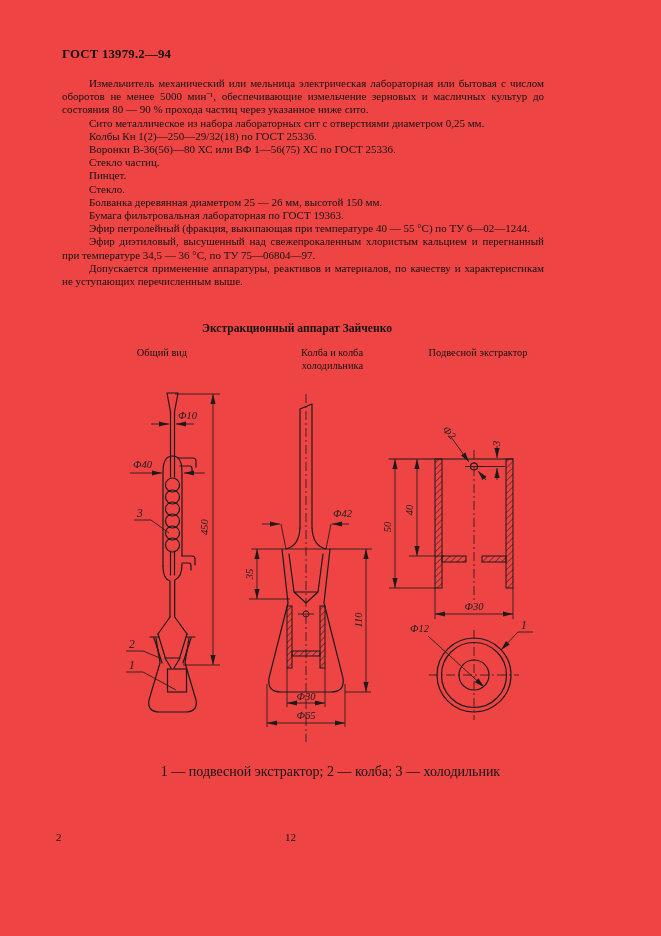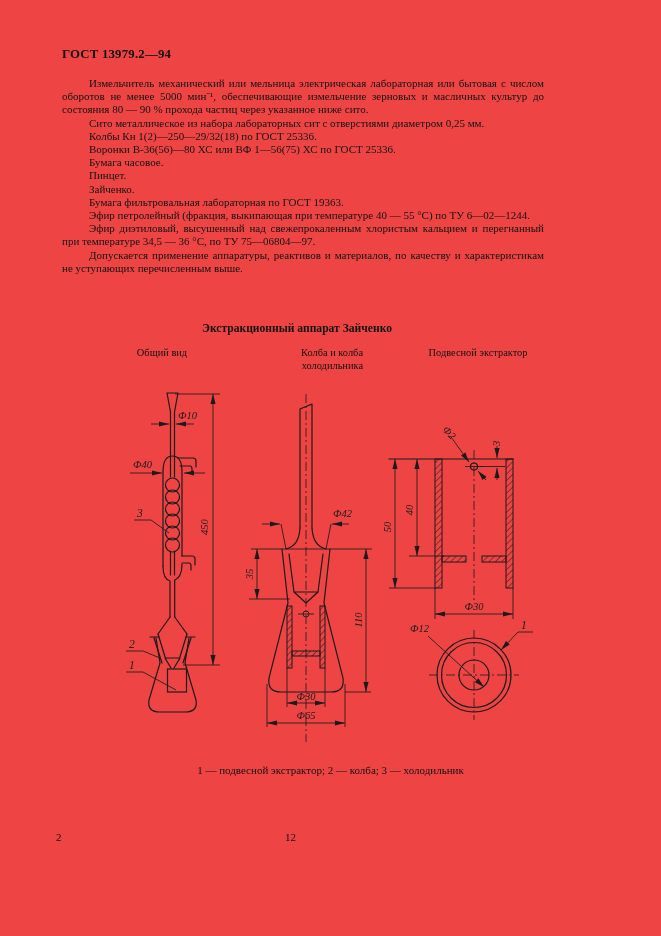--- a/index.html
+++ b/index.html
@@ -7,44 +7,45 @@
         font-family:"Liberation Serif", serif;color:#121212;}
   .doc{position:absolute;left:62px;top:47px;width:482px;}
   .doc-header{font-weight:bold;font-size:12.8px;margin:0 0 15px 0;letter-spacing:.2px;}
   .doc p{margin:0;font-size:11px;line-height:13.2px;text-align:justify;text-indent:27px;}
   .fig-title{position:absolute;left:0;top:322px;width:594px;text-align:center;
              font-weight:bold;font-size:11.6px;}
   .view-label{position:absolute;top:346px;transform:translateX(-50%);
               font-size:10.4px;line-height:13px;text-align:right;white-space:nowrap;}
   .view-label.wrap{white-space:normal;width:96px;}
   .fig-caption{position:absolute;left:0;top:764px;width:661px;text-align:center;
-               font-size:11px;font-style:italic;}
+               font-size:14px;font-style:italic;}
   .fig-caption{font-style:normal;}
   .pagenum{position:absolute;top:831px;font-size:11px;}
   svg text{font-family:"Liberation Serif", serif;font-style:italic;font-size:10.5px;fill:#1b1b1b;}
   svg text.ref{font-size:11.5px;}
   svg .ln{stroke:#1b1b1b;stroke-width:1.2;fill:none;stroke-linecap:round;}
   svg .thin{stroke:#1b1b1b;stroke-width:.85;fill:none;}
   svg .cl{stroke:#1b1b1b;stroke-width:.8;fill:none;stroke-dasharray:9 3 2 3;}
   svg .hatch{fill:url(#hp);stroke:#1b1b1b;stroke-width:1;}
 </style>
 </head>
 <body>
 
 <div class="page">
 
   <div class="doc">
     <div class="doc-header">ГОСТ 13979.2—94</div>
     <p>Измельчитель механический или мельница электрическая лабораторная или бытовая с числом оборотов не менее 5000 мин⁻¹, обеспечивающие измельчение зерновых и масличных культур до состояния 80 — 90 % прохода частиц через указанное ниже сито.</p>
     <p>Сито металлическое из набора лабораторных сит с отверстиями диаметром 0,25 мм.</p>
     <p>Колбы Кн 1(2)—250—29/32(18) по ГОСТ 25336.</p>
     <p>Воронки В-36(56)—80 ХС или ВФ 1—56(75) ХС по ГОСТ 25336.</p>
-    <p>Бумага часовое.</p>
+    <p>Стекло частиц.</p>
     <p>Пинцет.</p>
-    <p>Зайченко.</p>
+    <p>Стекло.</p>
+    <p>Болванка деревянная диаметром 25 — 26 мм, высотой 150 мм.</p>
     <p>Бумага фильтровальная лабораторная по ГОСТ 19363.</p>
     <p>Эфир петролейный (фракция, выкипающая при температуре 40 — 55 °С) по ТУ 6—02—1244.</p>
     <p>Эфир диэтиловый, высушенный над свежепрокаленным хлористым кальцием и перегнанный при температуре 34,5 — 36 °С, по ТУ 75—06804—97.</p>
     <p>Допускается применение аппаратуры, реактивов и материалов, по качеству и характеристикам не уступающих перечисленным выше.</p>
   </div>
 
   <div class="fig-title">Экстракционный аппарат Зайченко</div>
 
   <div class="view-label" style="left:162px">Общий вид</div>
   <div class="view-label wrap" style="left:315px">Колба и колба холодильника</div>

